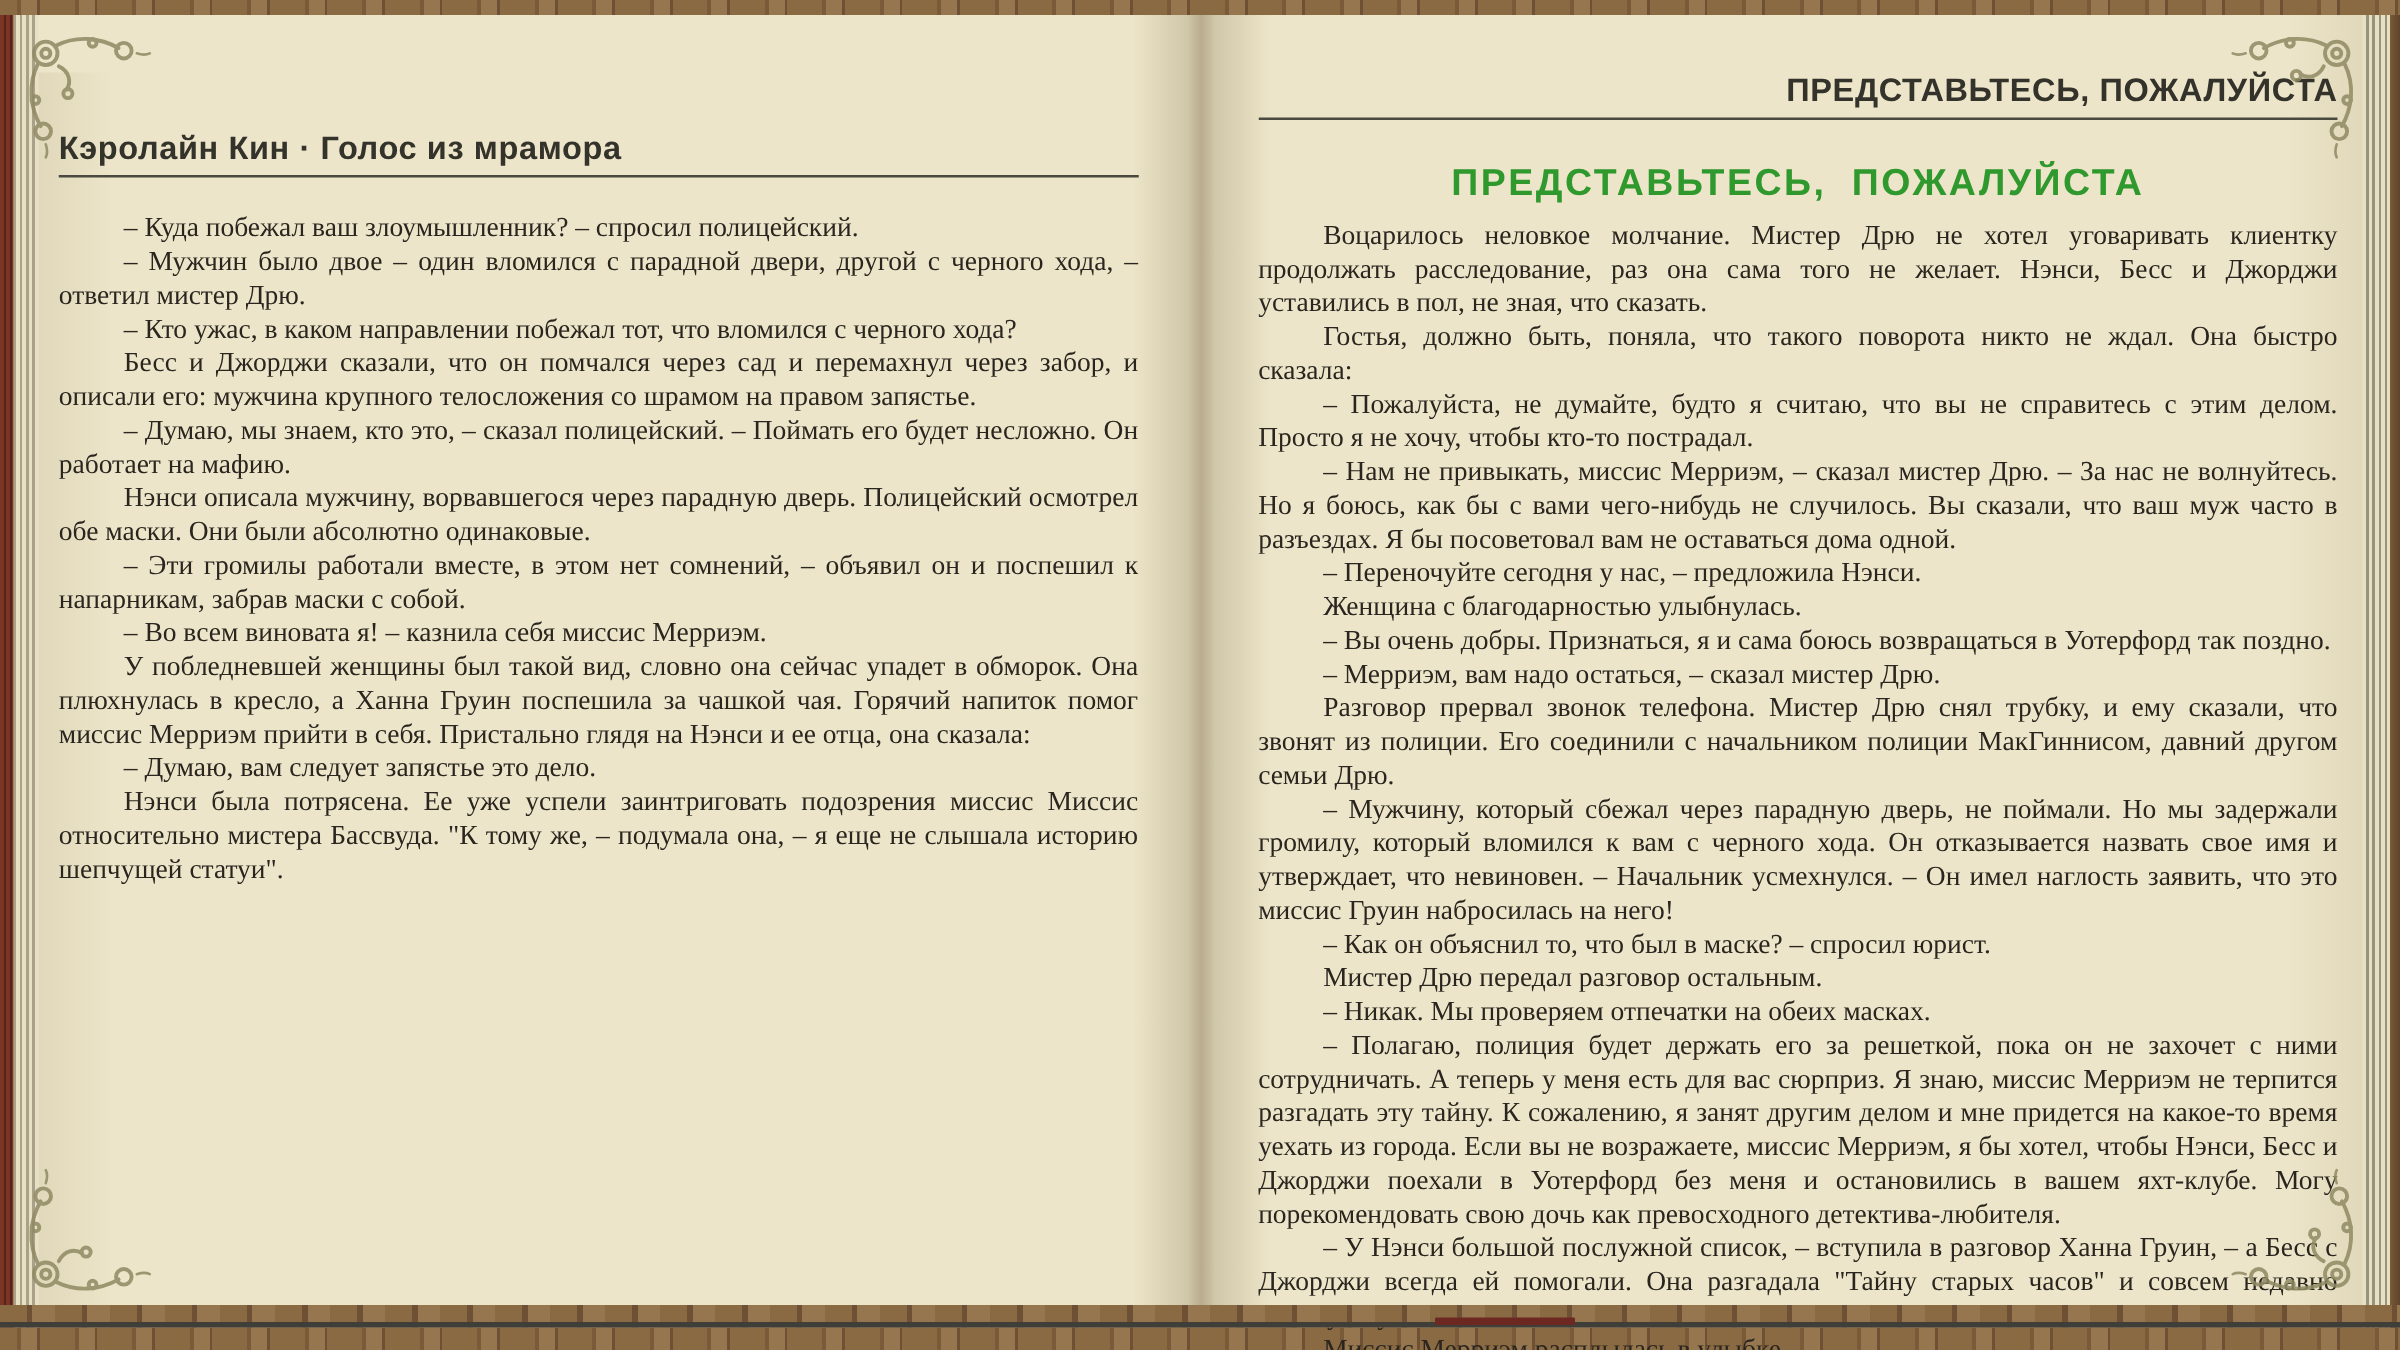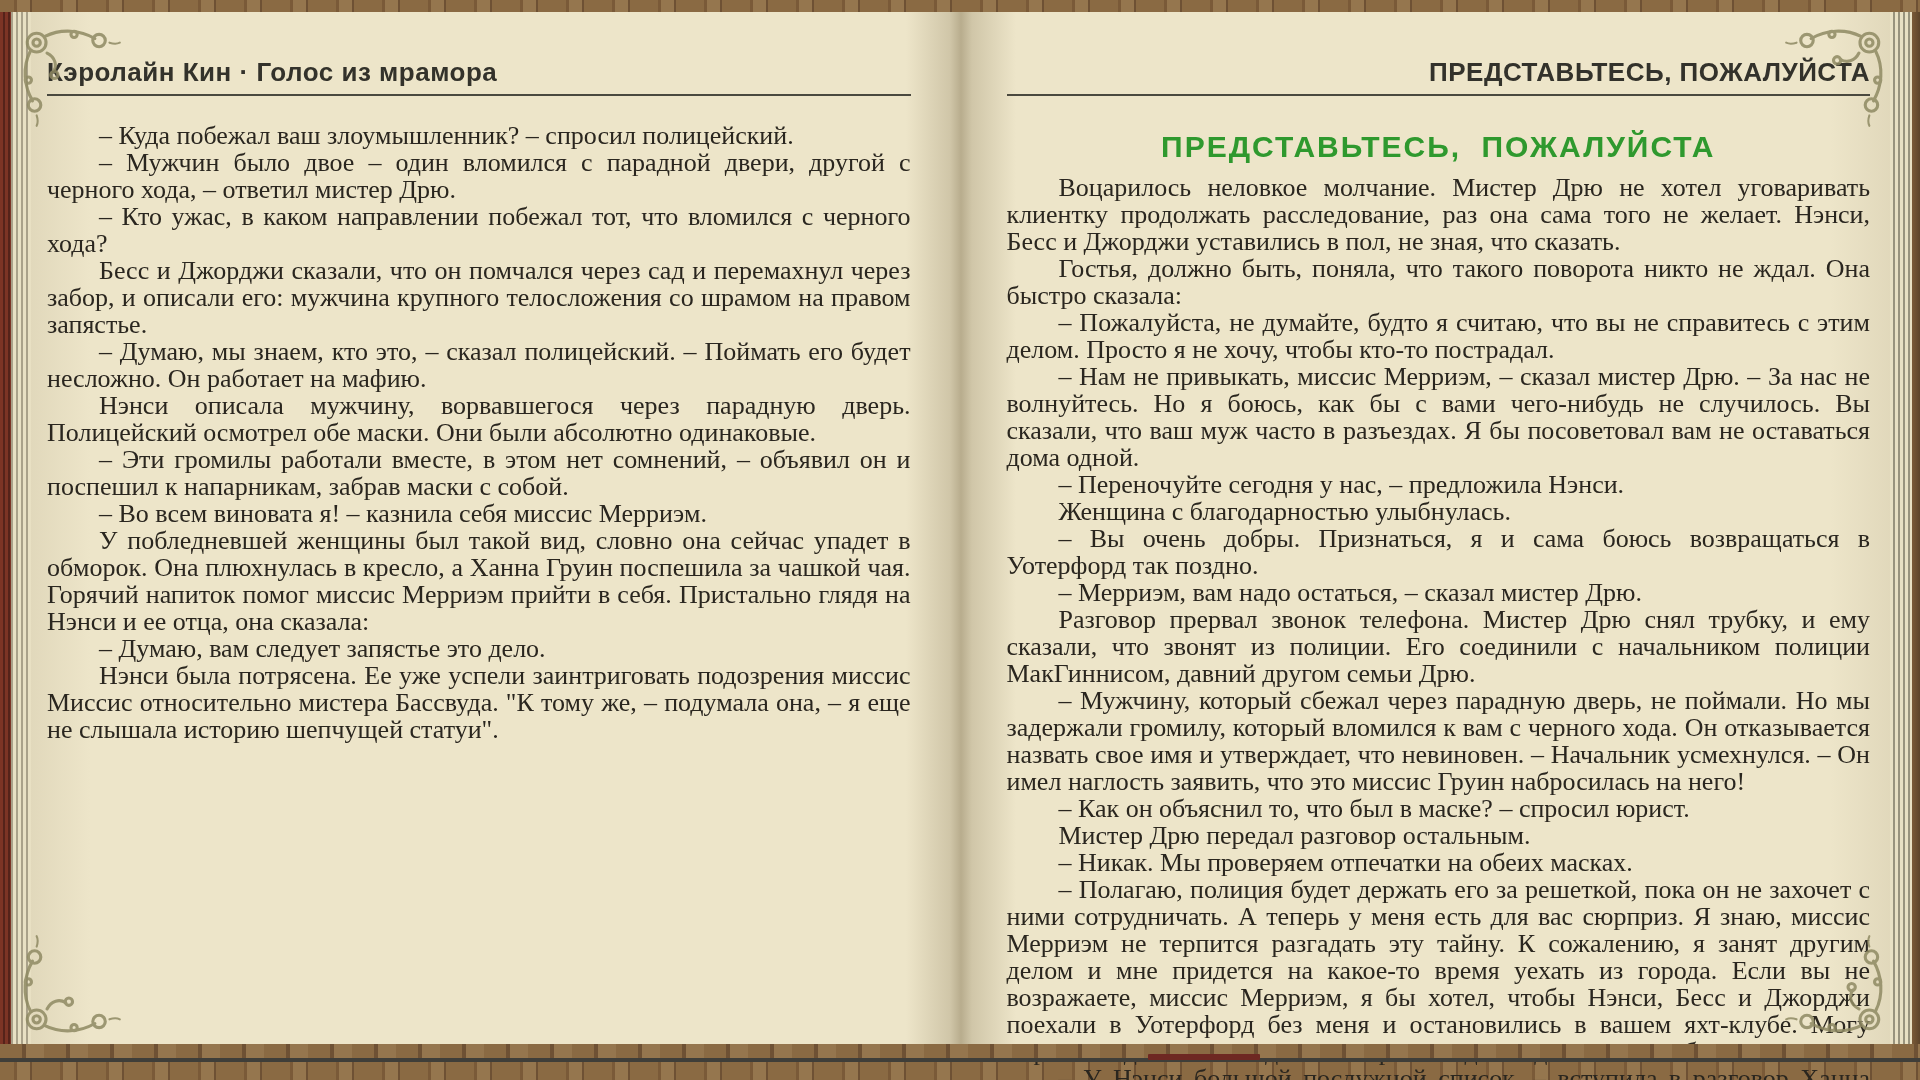--- a/index.html
+++ b/index.html
@@ -61,37 +61,37 @@
       rgba(105,88,52,.22) 40%,
       rgba(105,88,52,.40) 50%,
       rgba(105,88,52,.22) 60%,
       rgba(105,88,52,0) 100%);
   }
   .page{
     position:relative;flex:1;box-sizing:border-box;
     color:#2a261f;
   }
   .page.left{padding:24px 48px 20px 16px;
-    background:linear-gradient(90deg,rgba(120,104,66,.10),rgba(120,104,66,0) 60px);}
+    background:linear-gradient(90deg,rgba(120,104,66,.10),rgba(120,104,66,0) 60px);margin-top:46px;}
   .page.right{padding:24px 20px 20px 48px;
     background:linear-gradient(270deg,rgba(120,104,66,.10),rgba(120,104,66,0) 60px);}
   
   .running-head{
     font-family:"Liberation Sans", sans-serif;
     font-size:26px;font-weight:bold;color:#33322b;
     letter-spacing:.5px;
     height:52px;display:flex;align-items:flex-end;
   }
   .page.right .running-head{justify-content:flex-end;}
   .head-rule{height:2px;background:#4a493f;margin-top:6px;border:0;}
   
   .body-text{margin-top:26px;}
   .body-text p{
     margin:0;text-indent:52px;
-    font-size:26px;line-height:27px;
+    font-size:22px;line-height:27px;
     text-align:justify;
   }
   .chapter-title{
     font-family:"Liberation Sans", sans-serif;
     font-size:30px;font-weight:bold;color:#2f992e;
     letter-spacing:2px;word-spacing:10px;
     text-align:center;margin:34px 0 10px 0;
   }
   .page.right .body-text{margin-top:8px;}
   

